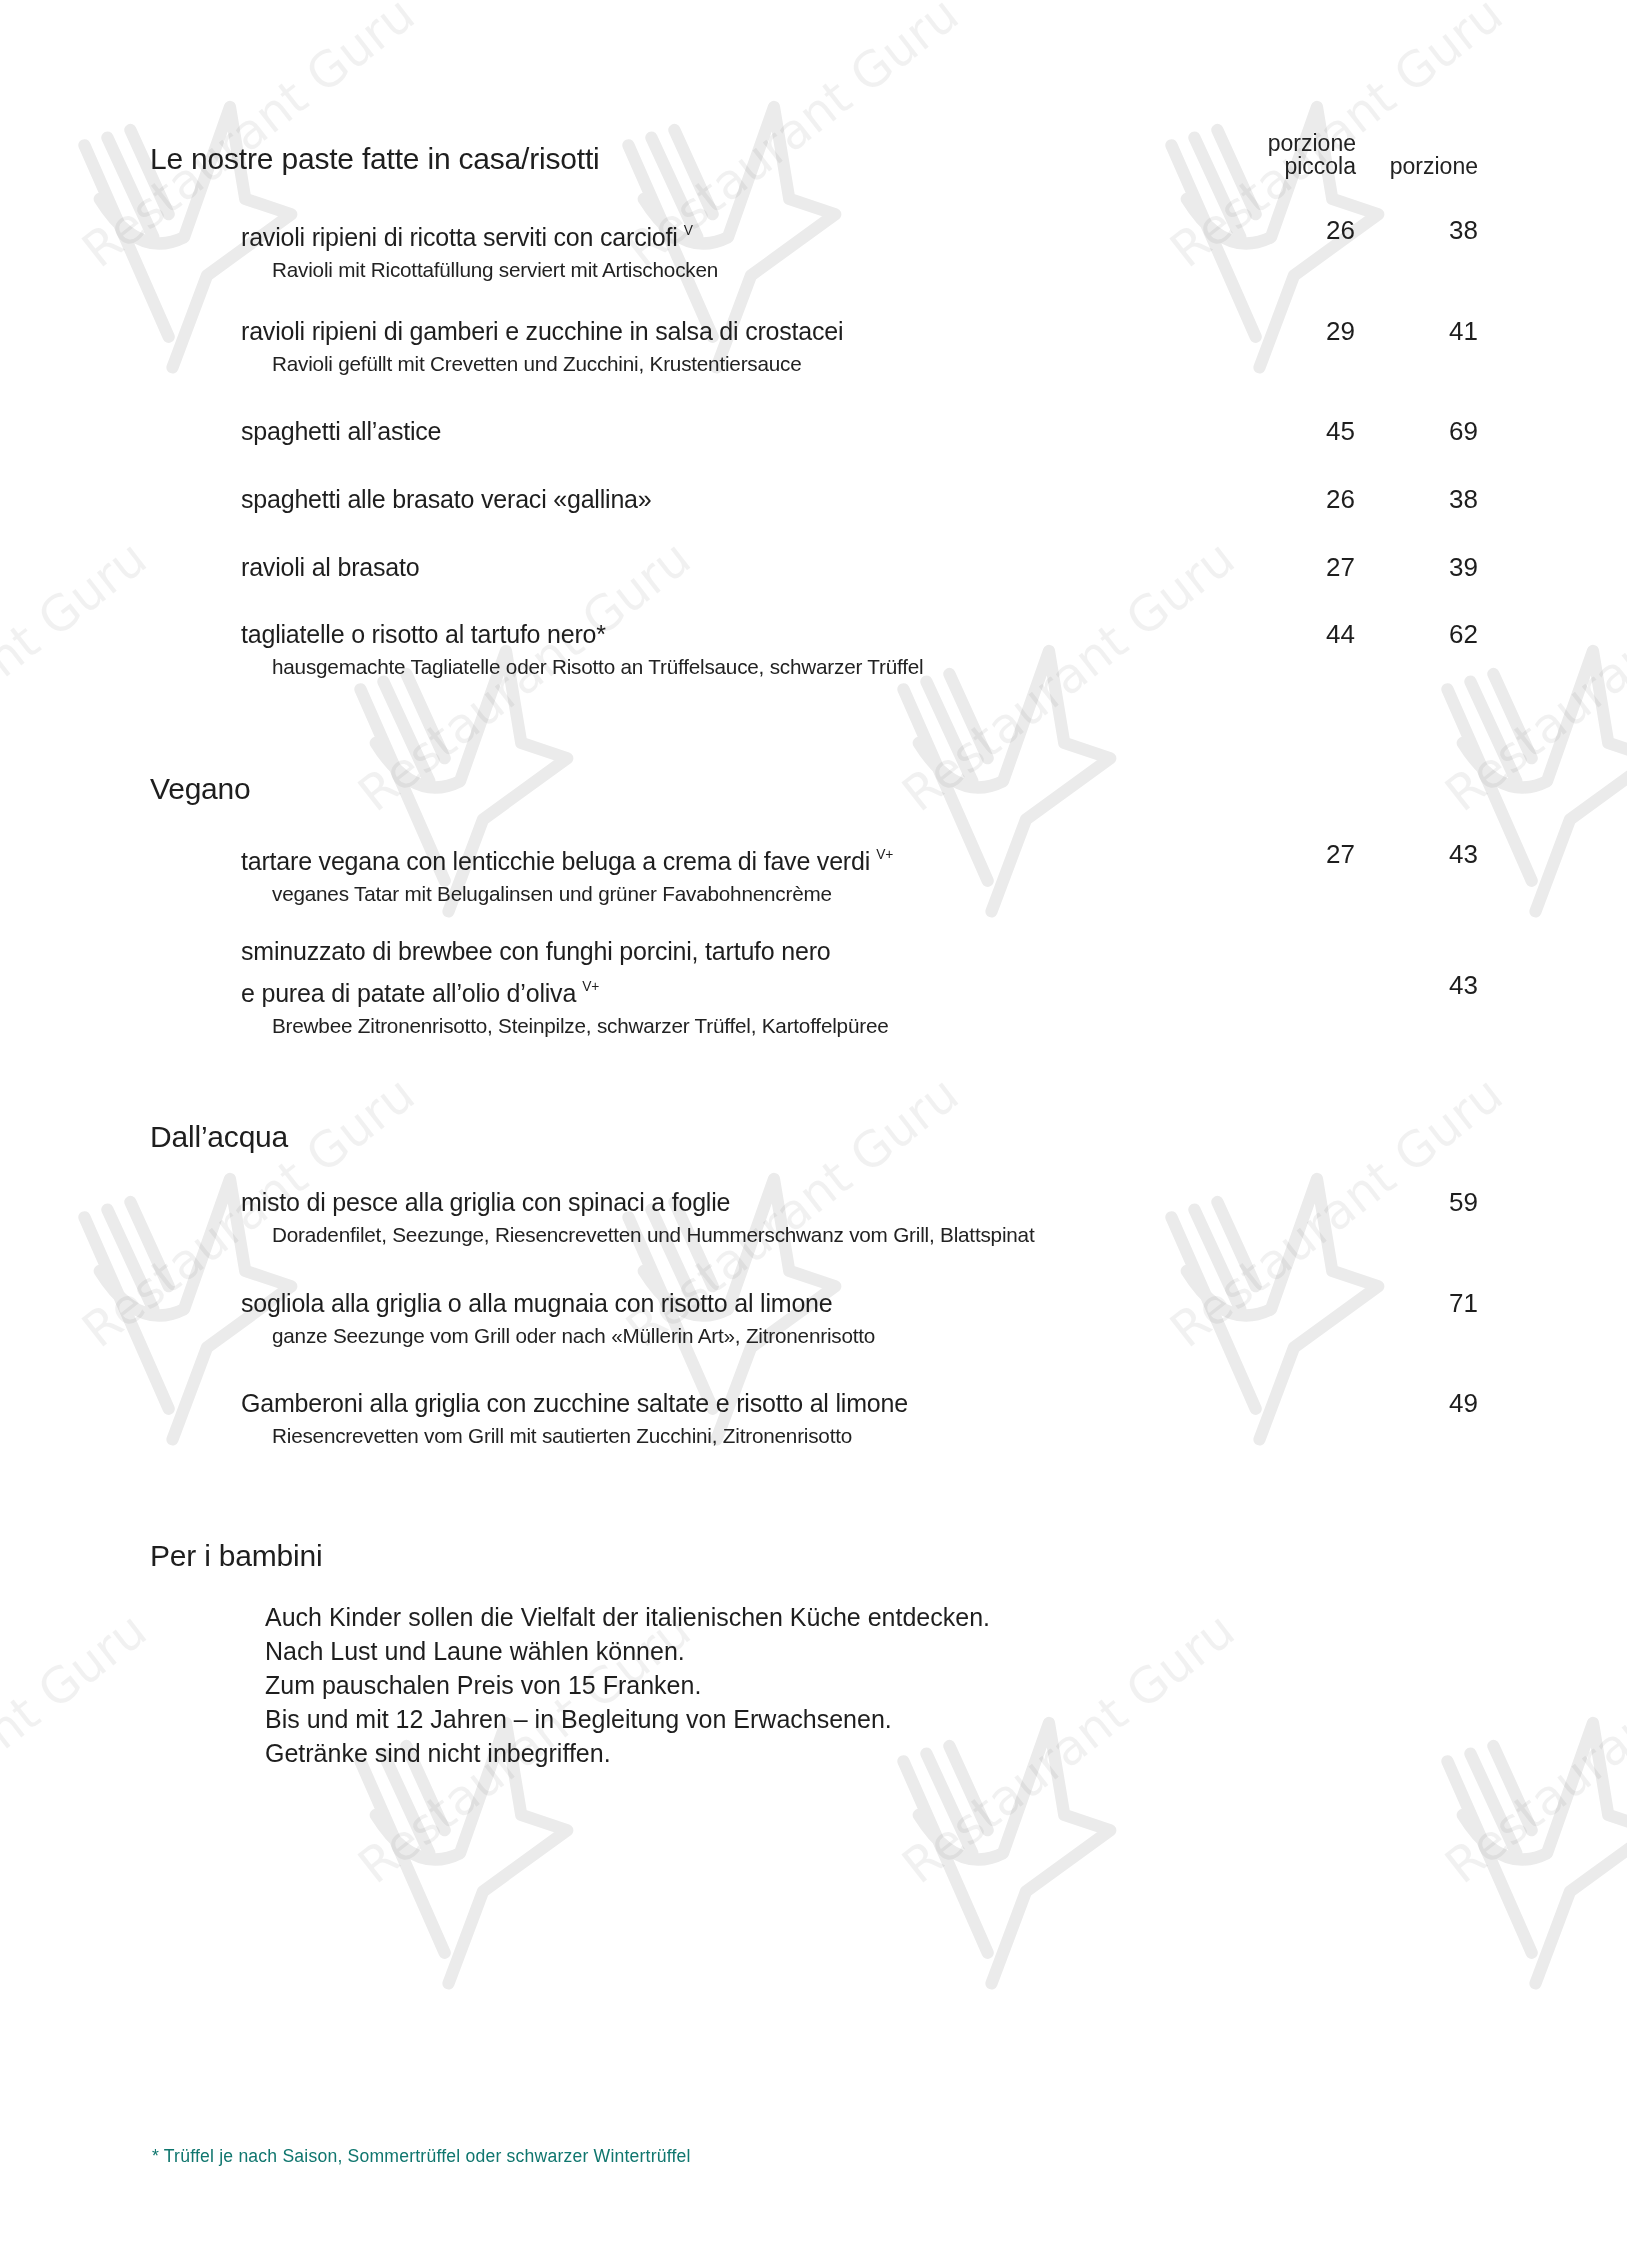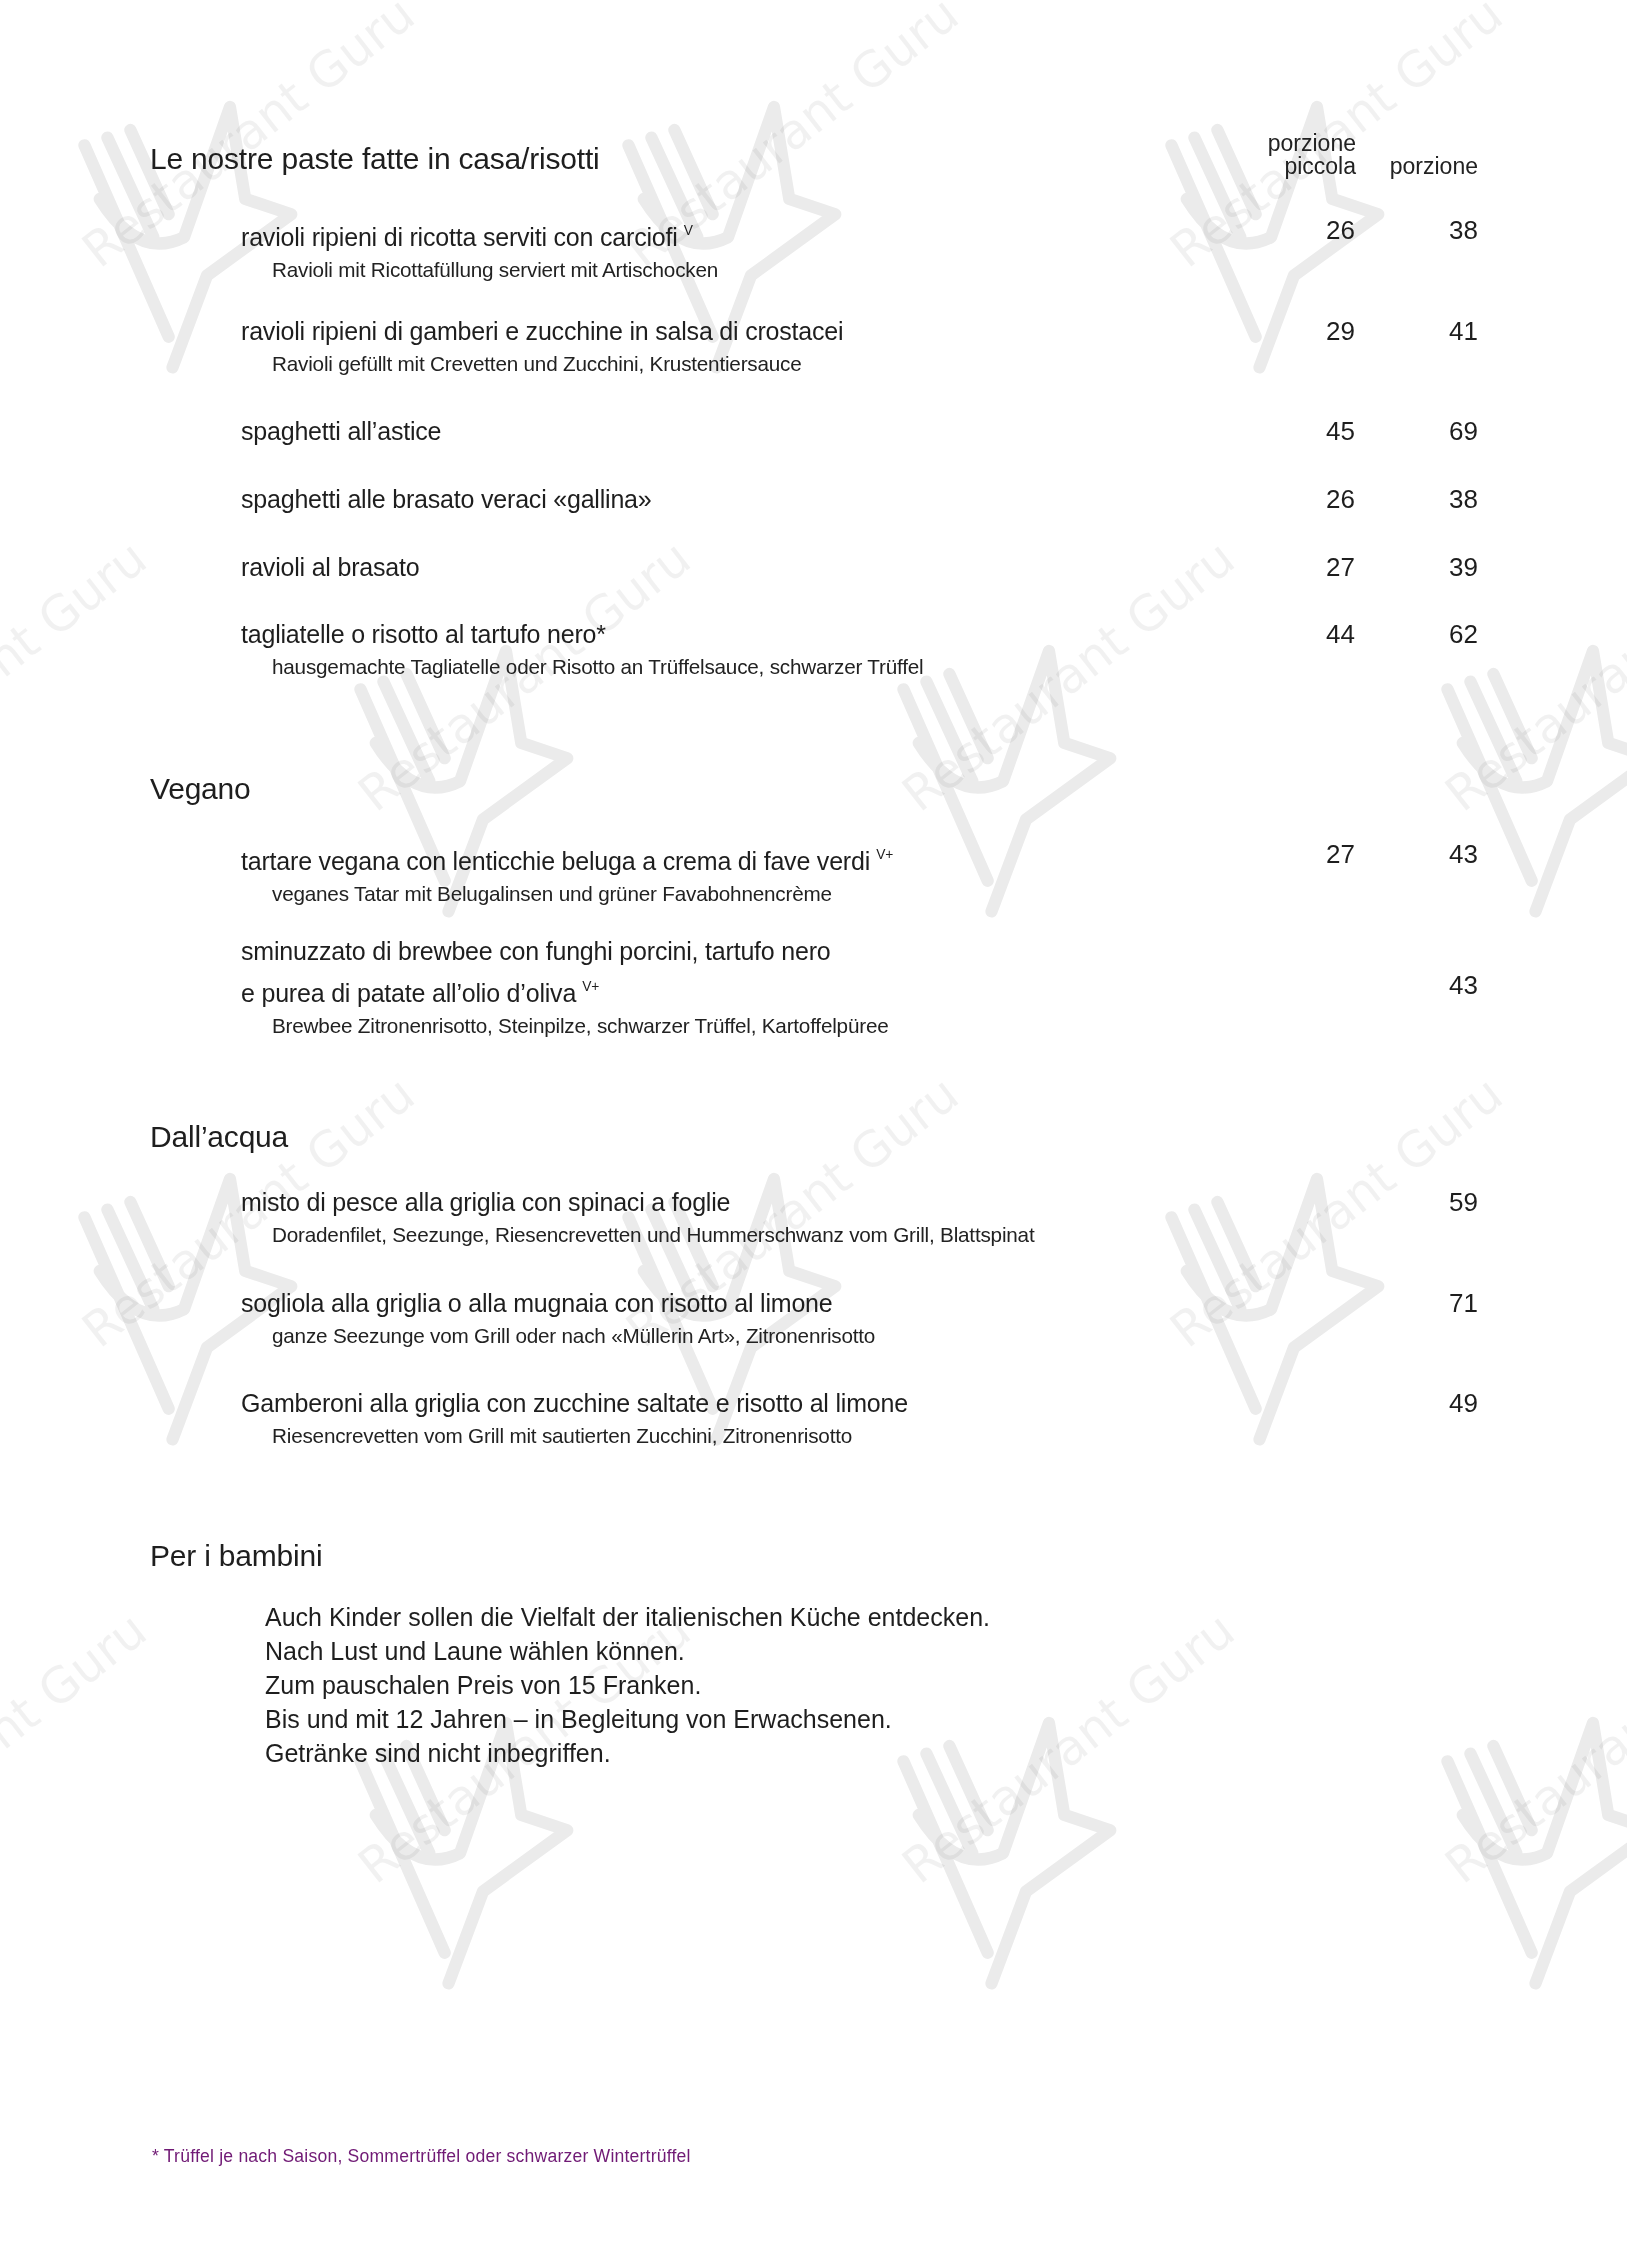--- a/index.html
+++ b/index.html
@@ -28,21 +28,21 @@
     .item .name { font-size: 25px; line-height: 35px; color: #1e1e1e; letter-spacing: -0.2px; }
     .item .name sup { font-size: 13.8px; vertical-align: 10.7px; margin-left: 6.1px; }
     .item .desc { font-size: 20.7px; line-height: 29px; margin-left: 31px; color: #222; letter-spacing: -0.2px; }
     .price { position: absolute; font-size: 26px; line-height: 35px; text-align: right; width: 61px; color: #1e1e1e; }
     .price.small { left: 1294px; }
     .price.regular { left: 1417px; }
 
     .kids { position: absolute; left: 241px; top: 1600px; font-size: 25px; line-height: 34px; color: #1e1e1e; }
     .kids div { white-space: nowrap; margin-left: 24px; }
 
-    .footnote { position: absolute; left: 152px; top: 2146px; font-size: 17.6px; color: #701a75; letter-spacing: 0.2px; }
+    .footnote { position: absolute; left: 152px; top: 2146px; font-size: 17.6px; color: #0f766e; letter-spacing: 0.2px; }
   </style>
 </head>
 <body>
 
 <div class="watermark-layer">
   <div class="wm" style="left:69px;top:84px;">
     <svg viewBox="0 0 300 440">
         <g fill="none" stroke="#ebebeb" stroke-width="16" stroke-linecap="round" stroke-linejoin="round">
           <path d="M20 80 L130 330 M50 70 L110 200 M80 60 L130 170 M40 150 Q90 230 150 200 M150 200 L210 30 L230 150 L290 170 L180 250 L135 370"></path>
         </g>

